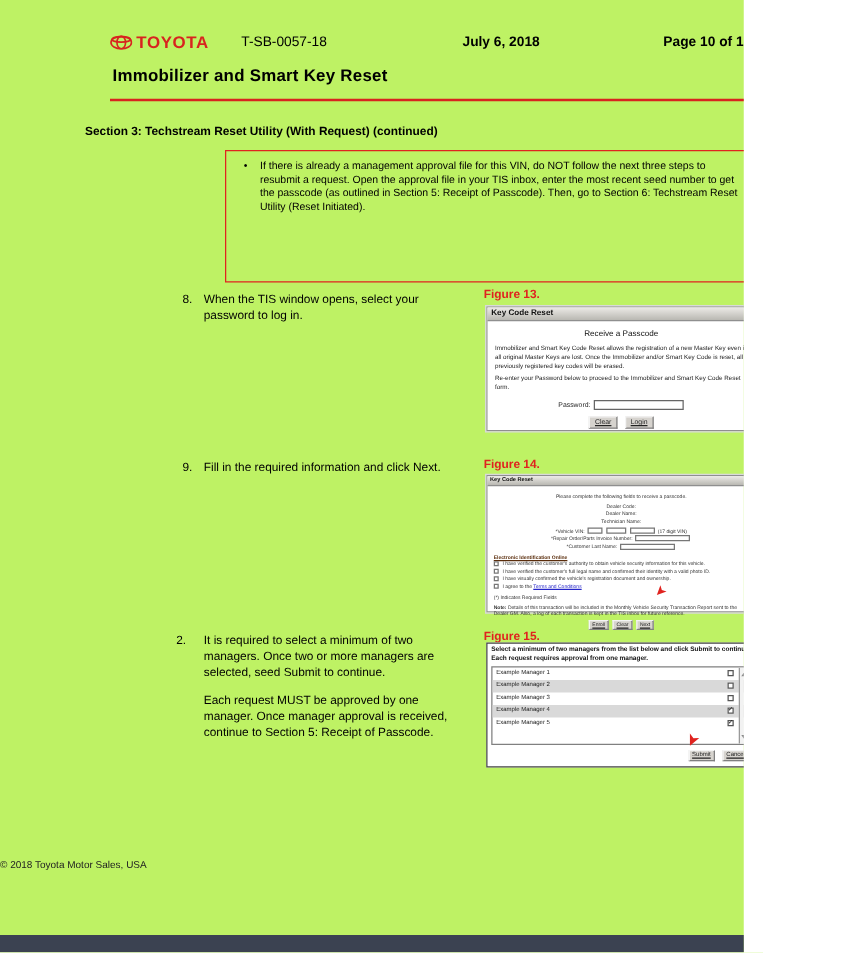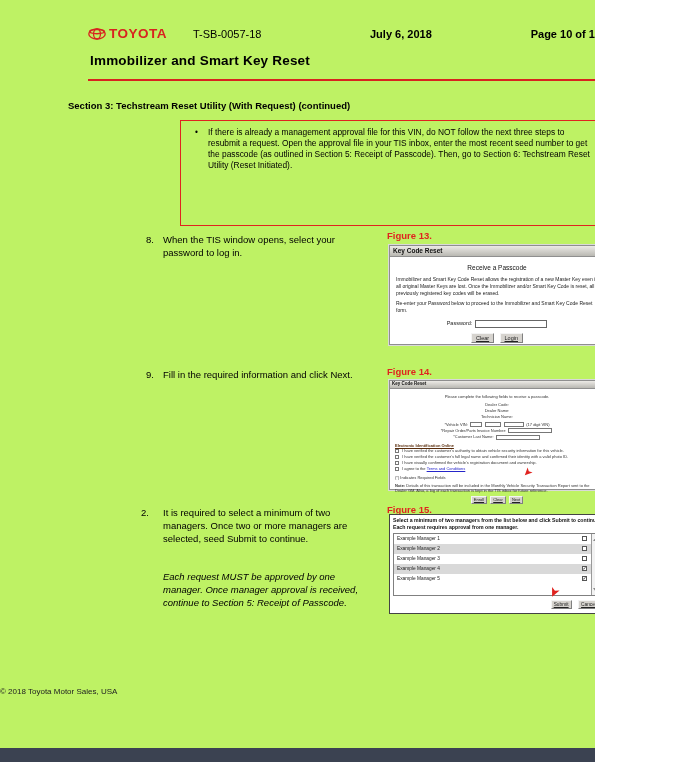--- a/index.html
+++ b/index.html
@@ -23,21 +23,21 @@
   .note-box { position:absolute; left:180px; top:120px; width:428px; height:106px; border:1px solid #e0231f; padding:6px 12px 6px 14px; }
   .note-label { color:#d8231f; font-weight:bold; font-size:9px; margin-bottom:4px; }
   .bullet { display:flex; font-size:8.4px; line-height:1.3; margin-bottom:6px; }
   .bullet::before { content:"\2022"; width:13px; flex:0 0 13px; }
   .bullet span { width:398px; }
 
   
   .step { position:absolute; display:flex; font-size:9.5px; line-height:1.35; }
   .step .num { width:17px; flex:0 0 17px; text-align:left; }
   .step .body { width:205px; }
-  .step .body p + p { margin-top:26px;font-style:italic; }
+  .step .body p + p { margin-top:10px; }
   .step8 { left:146px; top:234px; }
   .step9 { left:146px; top:369px; }
   .step10 { left:141px; top:507px; }
   .step10 .num { width:22px; flex:0 0 22px; }
 
   
   .fig-label { position:absolute; color:#e0231f; font-weight:bold; font-size:9.5px; }
   .fig13-label { left:387px; top:230px; }
   .fig14-label { left:387px; top:366px; }
   .fig15-label { left:387px; top:504px; }

